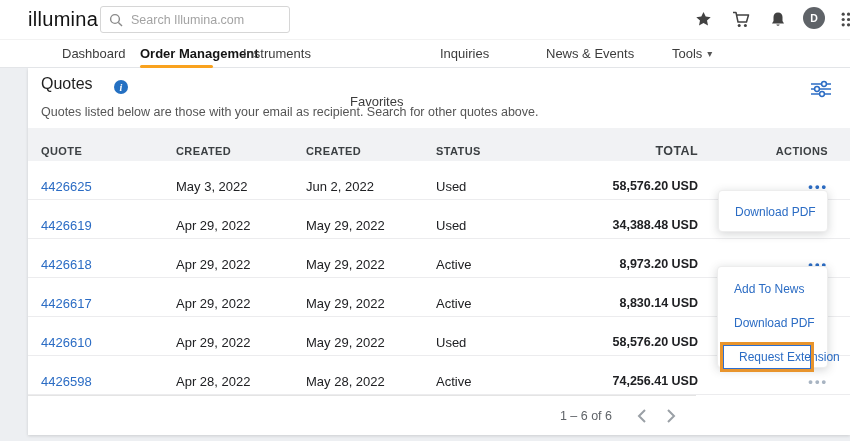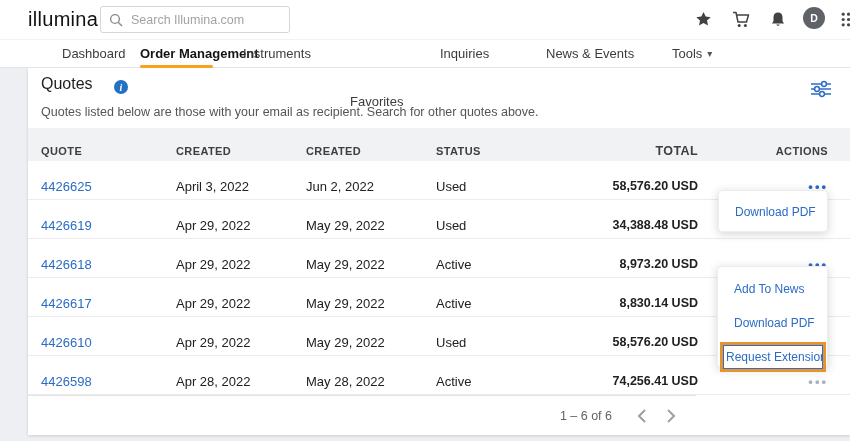--- a/index.html
+++ b/index.html
@@ -41,21 +41,21 @@
   .dots.muted { color:#a8b4c2; }
 
   
   .menu { position:absolute; background:#fff; border:1px solid #ededed; border-radius:4px; box-shadow:0 2px 10px rgba(60,64,67,.22); z-index:10; }
   .menu-1 { left:718px; top:190px; width:110px; height:42px; }
   .menu-1 .menu-item { height:42px; display:flex; align-items:center; padding-left:16px; }
   .menu-2 { left:717px; top:266px; width:111px; height:102px; }
   .menu-item { font-size:12px; color:#2b6cc4; cursor:pointer; white-space:nowrap; }
   .m2-i1 { position:absolute; left:0; top:8px; width:100%; height:28px; display:flex; align-items:center; padding-left:16px; }
   .m2-i2 { position:absolute; left:0; top:42px; width:100%; height:28px; display:flex; align-items:center; padding-left:16px; }
-  .m2-i3 { position:absolute; left:5px; top:78px; width:100px; height:24px; display:flex; align-items:center; padding-left:2px; border:1px solid #2d6fd0; outline:3px solid #E8942D; background:#fff; }
+  .m2-i3 { position:absolute; left:5px; top:78px; width:88px; height:24px; display:flex; align-items:center; padding-left:15px; border:1px solid #2d6fd0; outline:3px solid #E8942D; background:#fff; }
 
   
   .pagination { position:absolute; left:0; bottom:0; width:668px; height:40px; border-top:1px solid #e4e4e4; background:#fff;text-align:center; }
   .range-label { position:absolute; right:84px; top:13px; font-size:12.5px; color:#5f6368; }
   .pg-btn { position:absolute; top:11px; width:18px; height:18px; cursor:pointer; display:flex; align-items:center; justify-content:center; }
   .pg-prev { right:46px; } .pg-next { right:16px; }
 </style>
 </head>
 <body>
 
@@ -139,21 +139,21 @@
       <div>QUOTE</div>
       <div>CREATED</div>
       <div>CREATED</div>
       <div>STATUS</div>
       <div class="c-total">TOTAL</div>
       <div class="c-actions">ACTIONS</div>
     </div>
 
     <div class="row">
       <div><span class="quote-link">4426625</span></div>
-      <div>April 3, 2022</div>
+      <div>May 3, 2022</div>
       <div>Jun 2, 2022</div>
       <div>Used</div>
       <div class="c-total">58,576.20 USD</div>
       <div class="c-actions"><span class="dots">•••</span></div>
     </div>
     <div class="row">
       <div><span class="quote-link">4426619</span></div>
       <div>Apr 29, 2022</div>
       <div>May 29, 2022</div>
       <div>Used</div>

